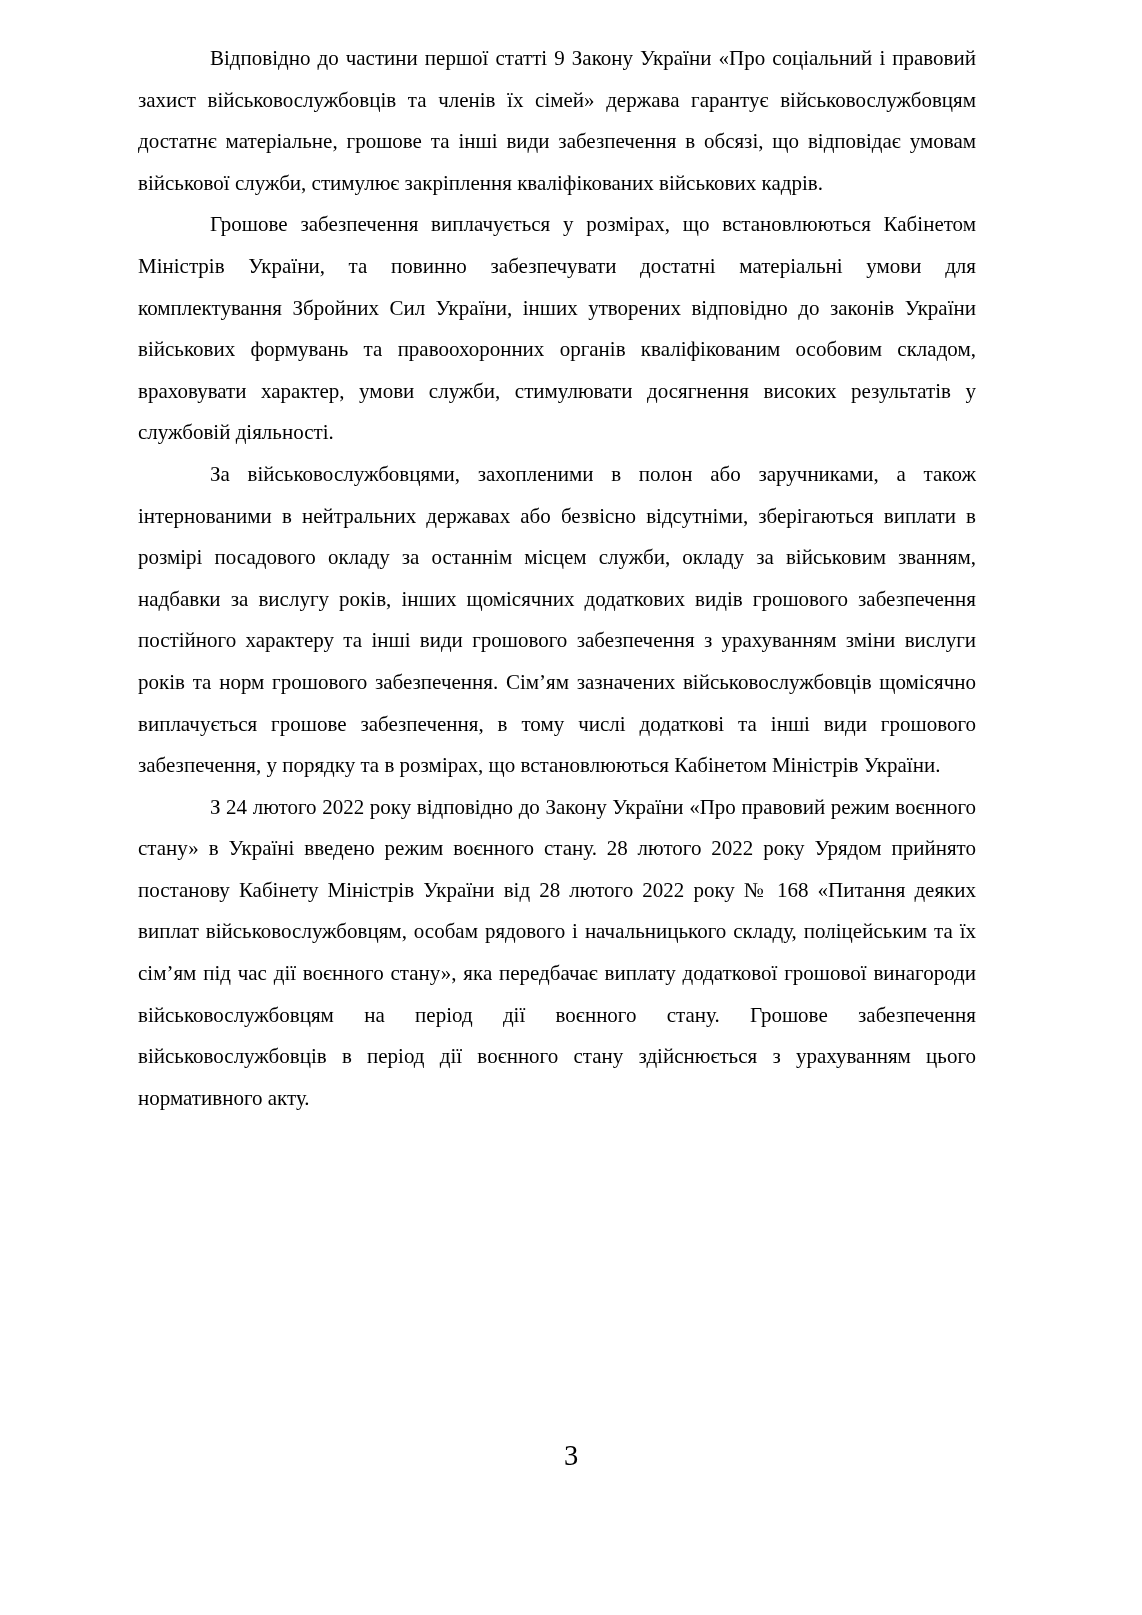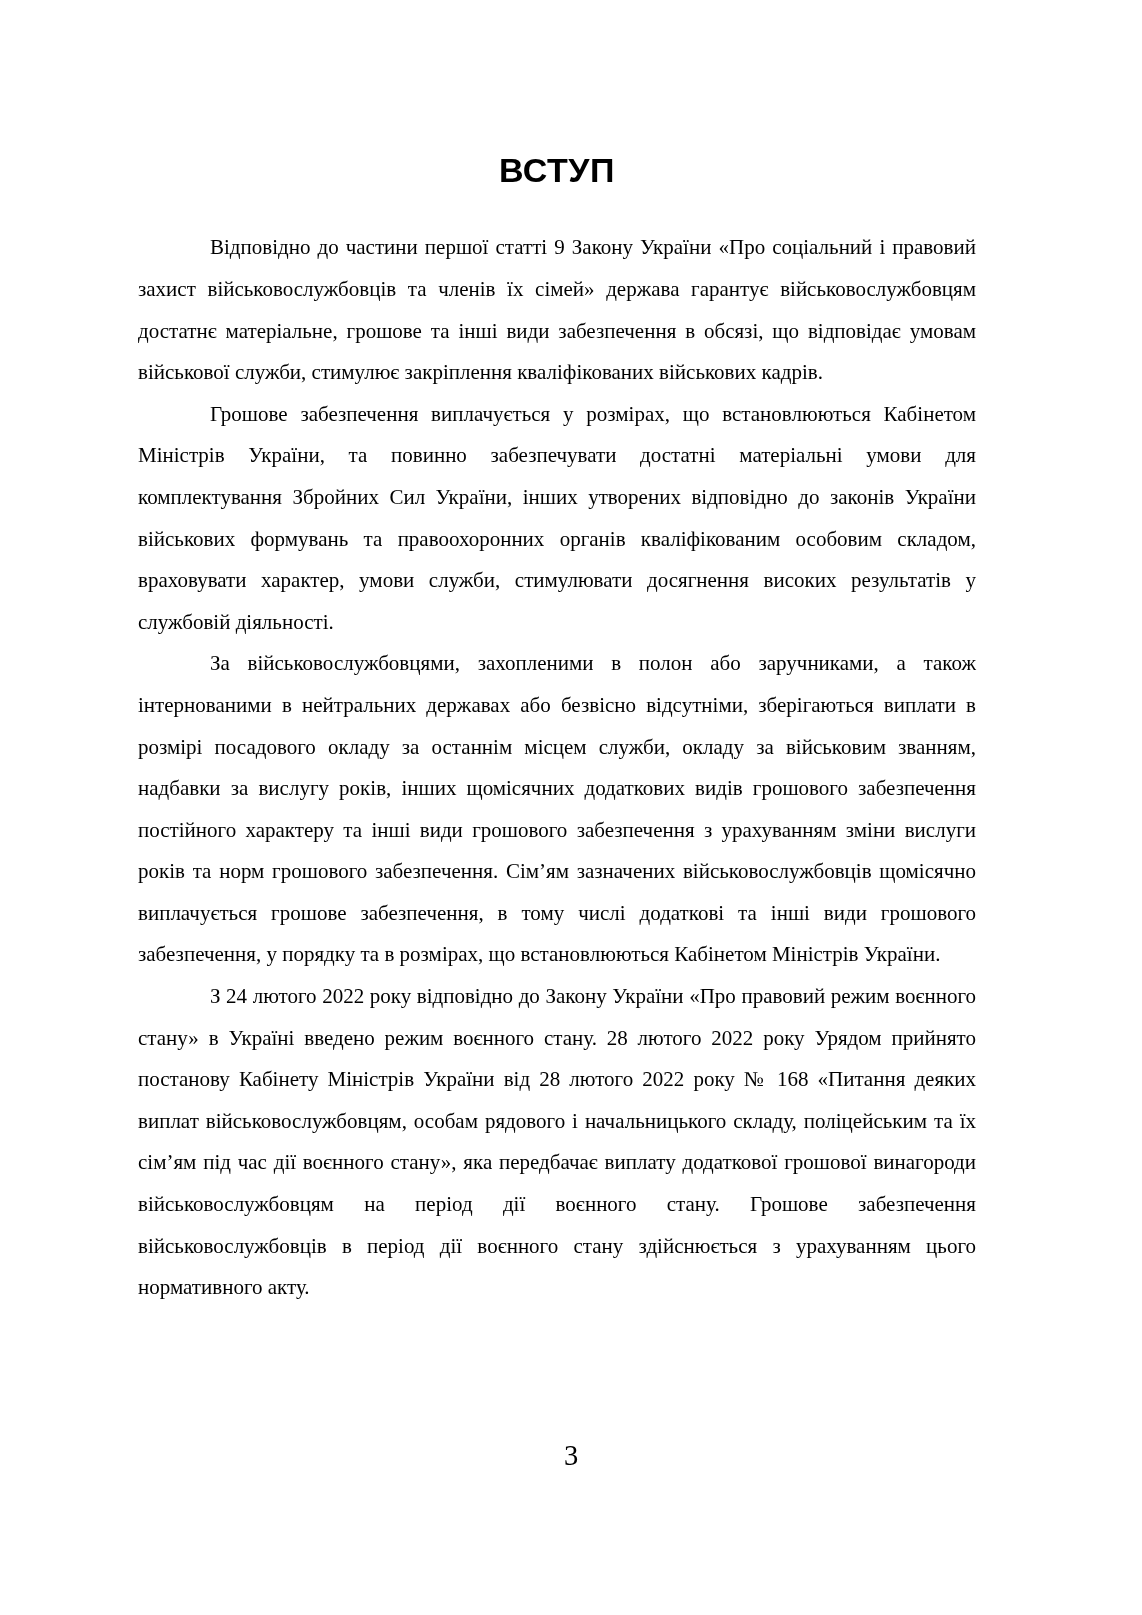--- a/index.html
+++ b/index.html
@@ -62,21 +62,20 @@
     color: #000000;
   }
 </style>
 </head>
 <body>
 
 <div class="page">
 
   <div class="content">
 
-    <h1 class="doc-title">ВСТУП</h1>
 
     <p class="body-text first"><span class="indent"></span><span>Відповідно до частини першої статті 9 Закону України «Про соціальний і правовий захист військовослужбовців та членів їх сімей» держава гарантує військовослужбовцям достатнє матеріальне, грошове та інші види забезпечення в обсязі,  що відповідає умовам військової служби, стимулює закріплення кваліфікованих військових кадрів.</span></p>
 
     <p class="body-text"><span class="indent"></span><span>Грошове забезпечення виплачується у розмірах, що встановлюються Кабінетом Міністрів України, та повинно забезпечувати достатні матеріальні умови для комплектування Збройних Сил України, інших утворених відповідно до законів України військових формувань та правоохоронних органів кваліфікованим особовим складом, враховувати характер, умови служби, стимулювати досягнення високих результатів у службовій діяльності.</span></p>
 
     <p class="body-text"><span class="indent"></span><span>За військовослужбовцями, захопленими в полон або заручниками, а також інтернованими в нейтральних державах або безвісно відсутніми, зберігаються виплати в розмірі посадового окладу за останнім місцем служби, окладу за військовим званням, надбавки за вислугу років, інших щомісячних додаткових видів грошового забезпечення постійного характеру та інші види грошового забезпечення з урахуванням зміни вислуги років та норм грошового забезпечення. Сім’ям зазначених військовослужбовців щомісячно виплачується грошове забезпечення, в тому числі додаткові та інші види грошового забезпечення, у порядку та в розмірах, що встановлюються Кабінетом Міністрів України.</span></p>
 
     <p class="body-text"><span class="indent"></span><span>З 24 лютого 2022 року відповідно до Закону України «Про правовий режим воєнного стану» в Україні введено режим воєнного стану. 28 лютого 2022 року Урядом прийнято постанову Кабінету Міністрів України від 28 лютого 2022 року № 168 «Питання деяких виплат військовослужбовцям, особам рядового і начальницького складу, поліцейським та їх сім’ям під час дії воєнного стану», яка передбачає виплату додаткової грошової винагороди військовослужбовцям на період дії воєнного стану. Грошове забезпечення військовослужбовців в період дії воєнного стану здійснюється з урахуванням цього нормативного акту.</span></p>
 
   </div>

